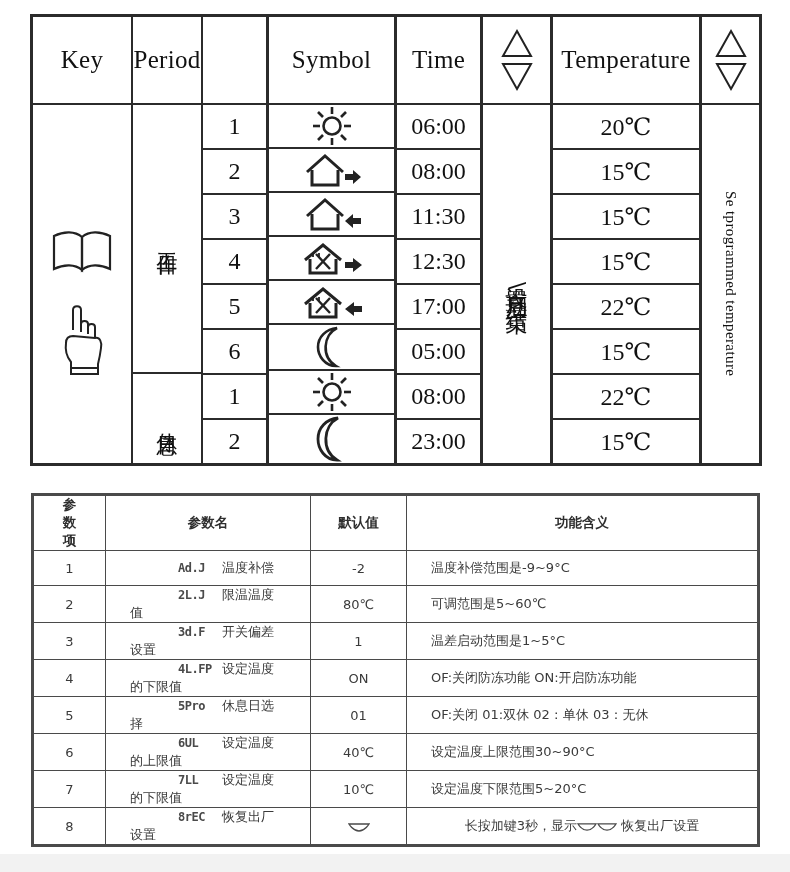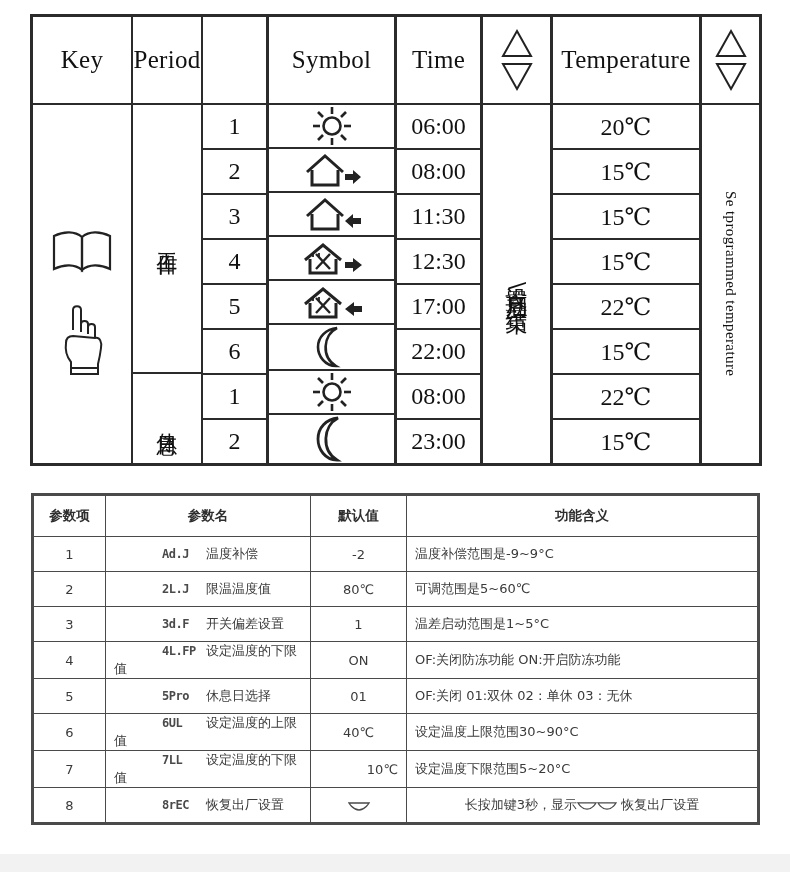--- a/index.html
+++ b/index.html
@@ -90,38 +90,38 @@
     border: 2px solid #4a4a4a;
     border-collapse: collapse;
     font-family: "DejaVu Sans", "Liberation Sans", sans-serif;
     background:#fff;
   }
   #t2 table { border-collapse: collapse; width:100%; }
   #t2 th, #t2 td {
     border: 1px solid #4a4a4a;
     color:#3a3a3a;
     font-size: 13px;
-    padding: 0 8px;
+    padding: 0 24px;
     height: 35px;
     vertical-align: middle;
   }
   #t2 th { font-weight: bold; text-align:center; height: 41px; font-size: 13.5px; color:#2e2e2e;}
   .c-item { width: 72px; text-align:center; font-size:16px; color:#3a3a3a; }
   .c-name { width: 205px; text-align:left; padding-left:26px; }
   .c-def  { width: 96px;  text-align:center; }
   .c-desc { text-align:left; padding-left:14px; }
   .lcd {
     font-family: "DejaVu Sans Mono","Liberation Mono",monospace;
     font-weight:bold; font-size:12px; letter-spacing:-.5px;
     color:#4a4a4a; display:inline-block; min-width:36px;
     transform: scaleY(1.05);
     margin-left: 48px;
   }
   .nm { margin-left: 8px; font-size:13px; }
-  .warm { color:#6b5a44;text-align:right; }
+  .warm { color:#6b5a44; }
   .bowl { display:inline-block; vertical-align:middle; }
   .descrow { text-align:center; }
 
   
   #bottomstrip {
     position:absolute; left:0; bottom:0; width:790px; height:18px;
     background:#f2f2f2;
   }
   svg { display:block; }
 </style>
@@ -283,21 +283,21 @@
     </div>
 
     <div class="t1col colTime">
       <div class="t1hd">Time</div>
       <div class="t1body">
         <div class="t1cell">06:00</div>
         <div class="t1cell">08:00</div>
         <div class="t1cell">11:30</div>
         <div class="t1cell">12:30</div>
         <div class="t1cell">17:00</div>
-        <div class="t1cell">22:00</div>
+        <div class="t1cell">05:00</div>
         <div class="t1cell">08:00</div>
         <div class="t1cell">23:00</div>
       </div>
     </div>
 
     <div class="t1col colArr1">
       <div class="t1hd">
         <span class="updown">
           <svg width="34" height="66" viewBox="0 0 34 66">
             <path d="M17 4 L31 29 L3 29 Z" fill="none" stroke="#222" stroke-width="2"></path>

